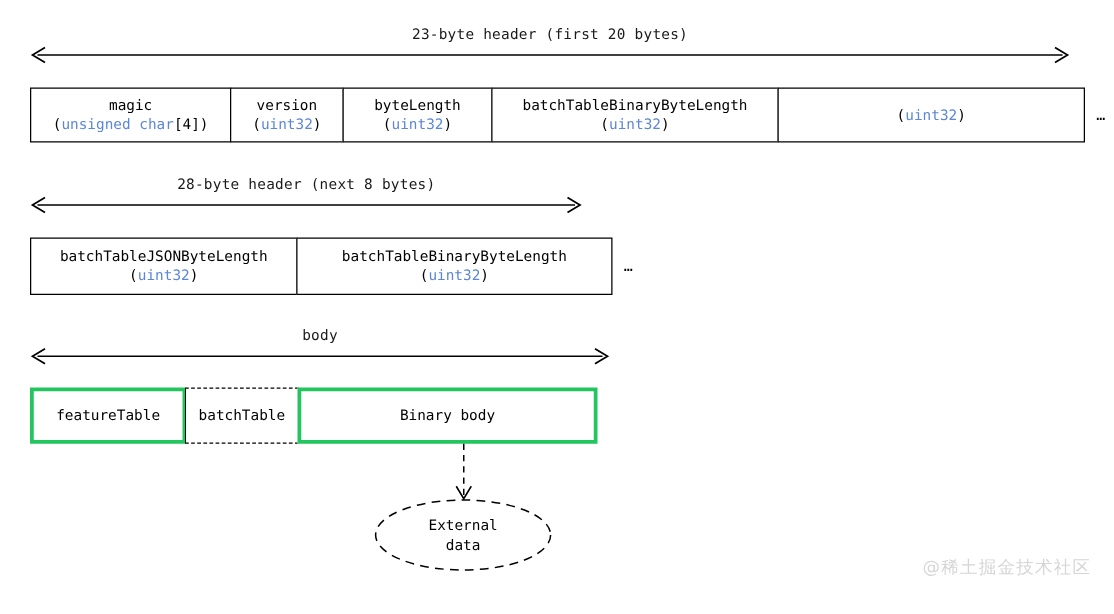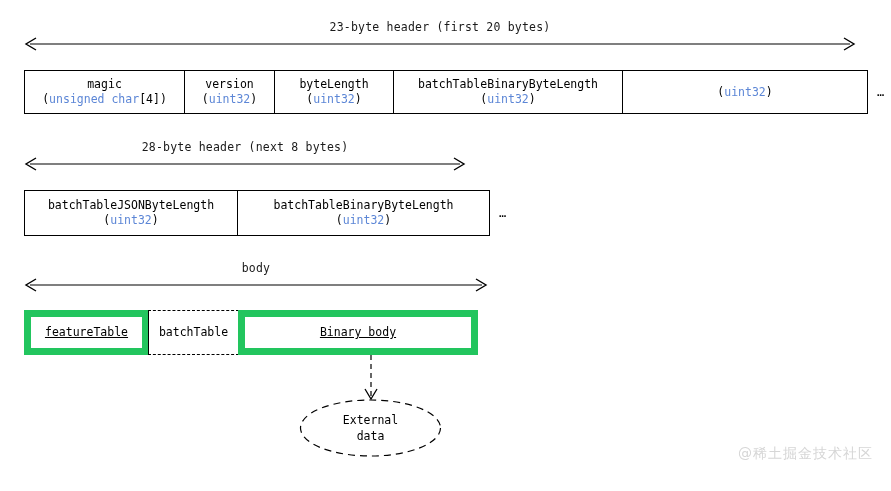--- a/index.html
+++ b/index.html
@@ -109,22 +109,21 @@
     align-items: center;
     justify-content: center;
     background: #ffffff;
     font-size: 11.5px;
     line-height: 15px;
     white-space: nowrap;
     margin-left: -1px;
   }
   .bcell:first-child { margin-left: 0; }
   .bcell.solid {
-    border: 7px solid #22c55e;
-    text-decoration: underline;
+    border: 3px solid #22c55e;
   }
   .bcell.dashed {
     border-top: 1px dashed #000000;
     border-bottom: 1px dashed #000000;
     border-left: 1px solid #000000;
     border-right: 1px solid #000000;
   }
 
   
   .connector {

